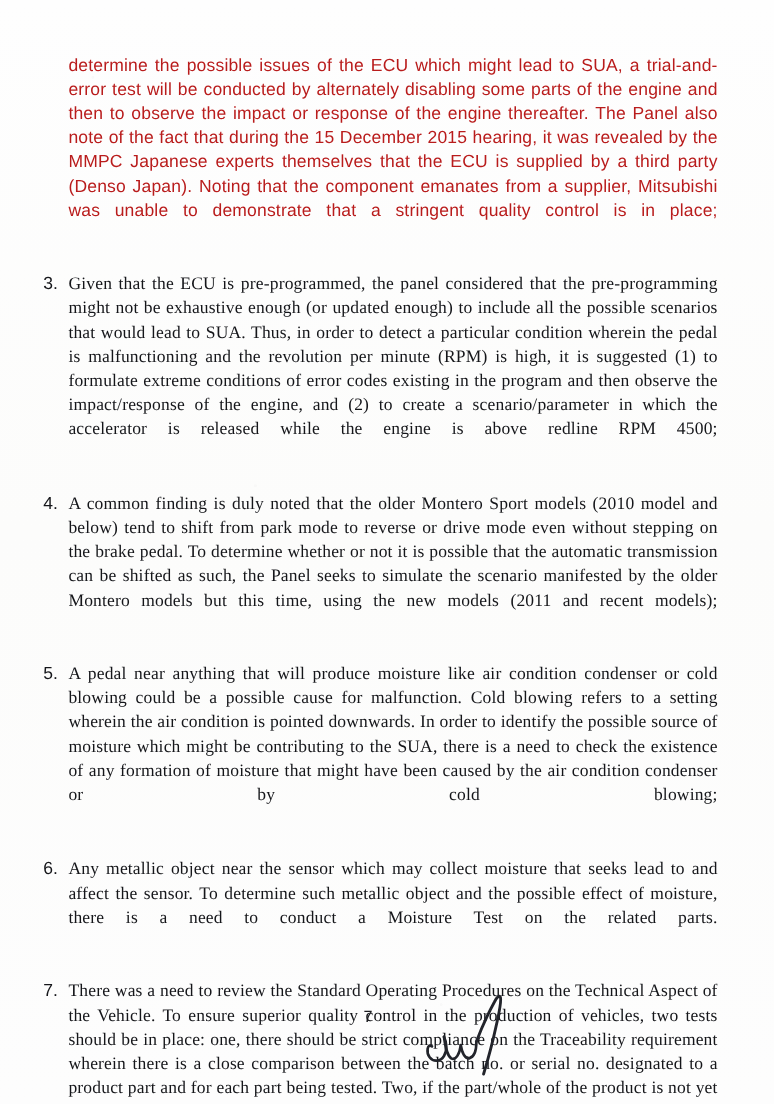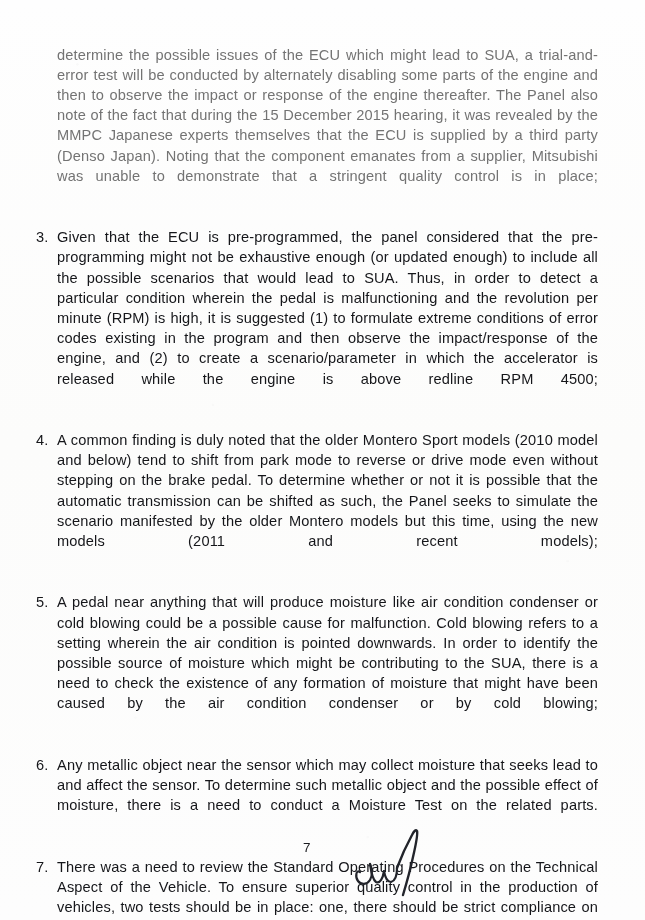--- a/index.html
+++ b/index.html
@@ -47,21 +47,21 @@
     padding: 0;
   }
 
   
   .continuation {
     margin-left: 57px;
     margin-right: 47px;
     text-align: justify;
     font-size: 14.6px;
     line-height: 20.2px;
-    color: #737373;
+    color: #b91c1c;
     letter-spacing: 0.01em;
   }
 
   
   .numbered {
     position: relative;
     margin-left: 36px;
     margin-right: 47px;
     padding-left: 21px;
     text-align: justify;
@@ -75,20 +75,21 @@
     left: 0;
     top: 0;
     width: 18px;
     text-align: left;
     font-size: 14.6px;
     line-height: 20.2px;
     color: #15161a;
   }
   .numbered .body {
     display: block;
+    font-family: Liberation Serif, serif;
   }
   
   .numbered .body::after,
   .continuation::after {
     content: "";
     display: inline-block;
     width: 100%;
   }
 
   #top-offset { height: 30px; }

